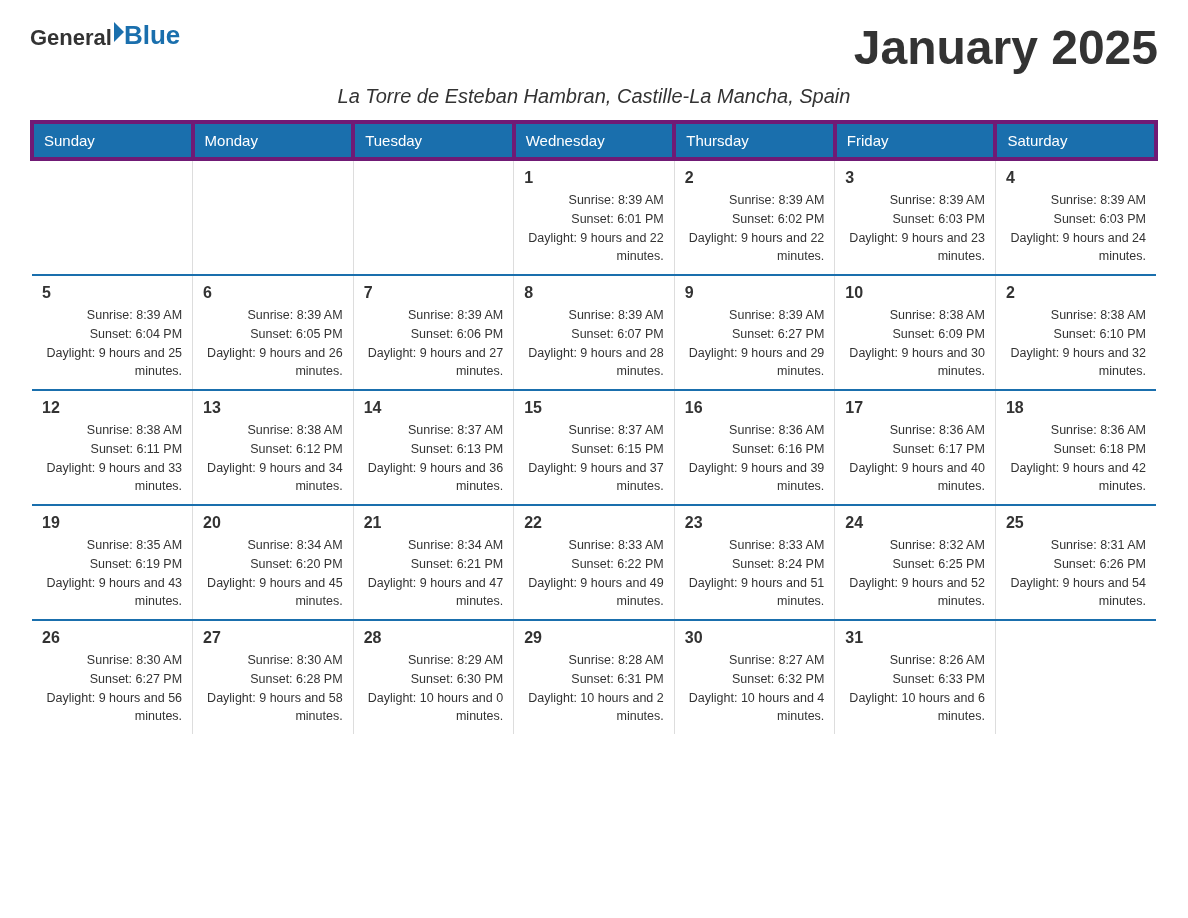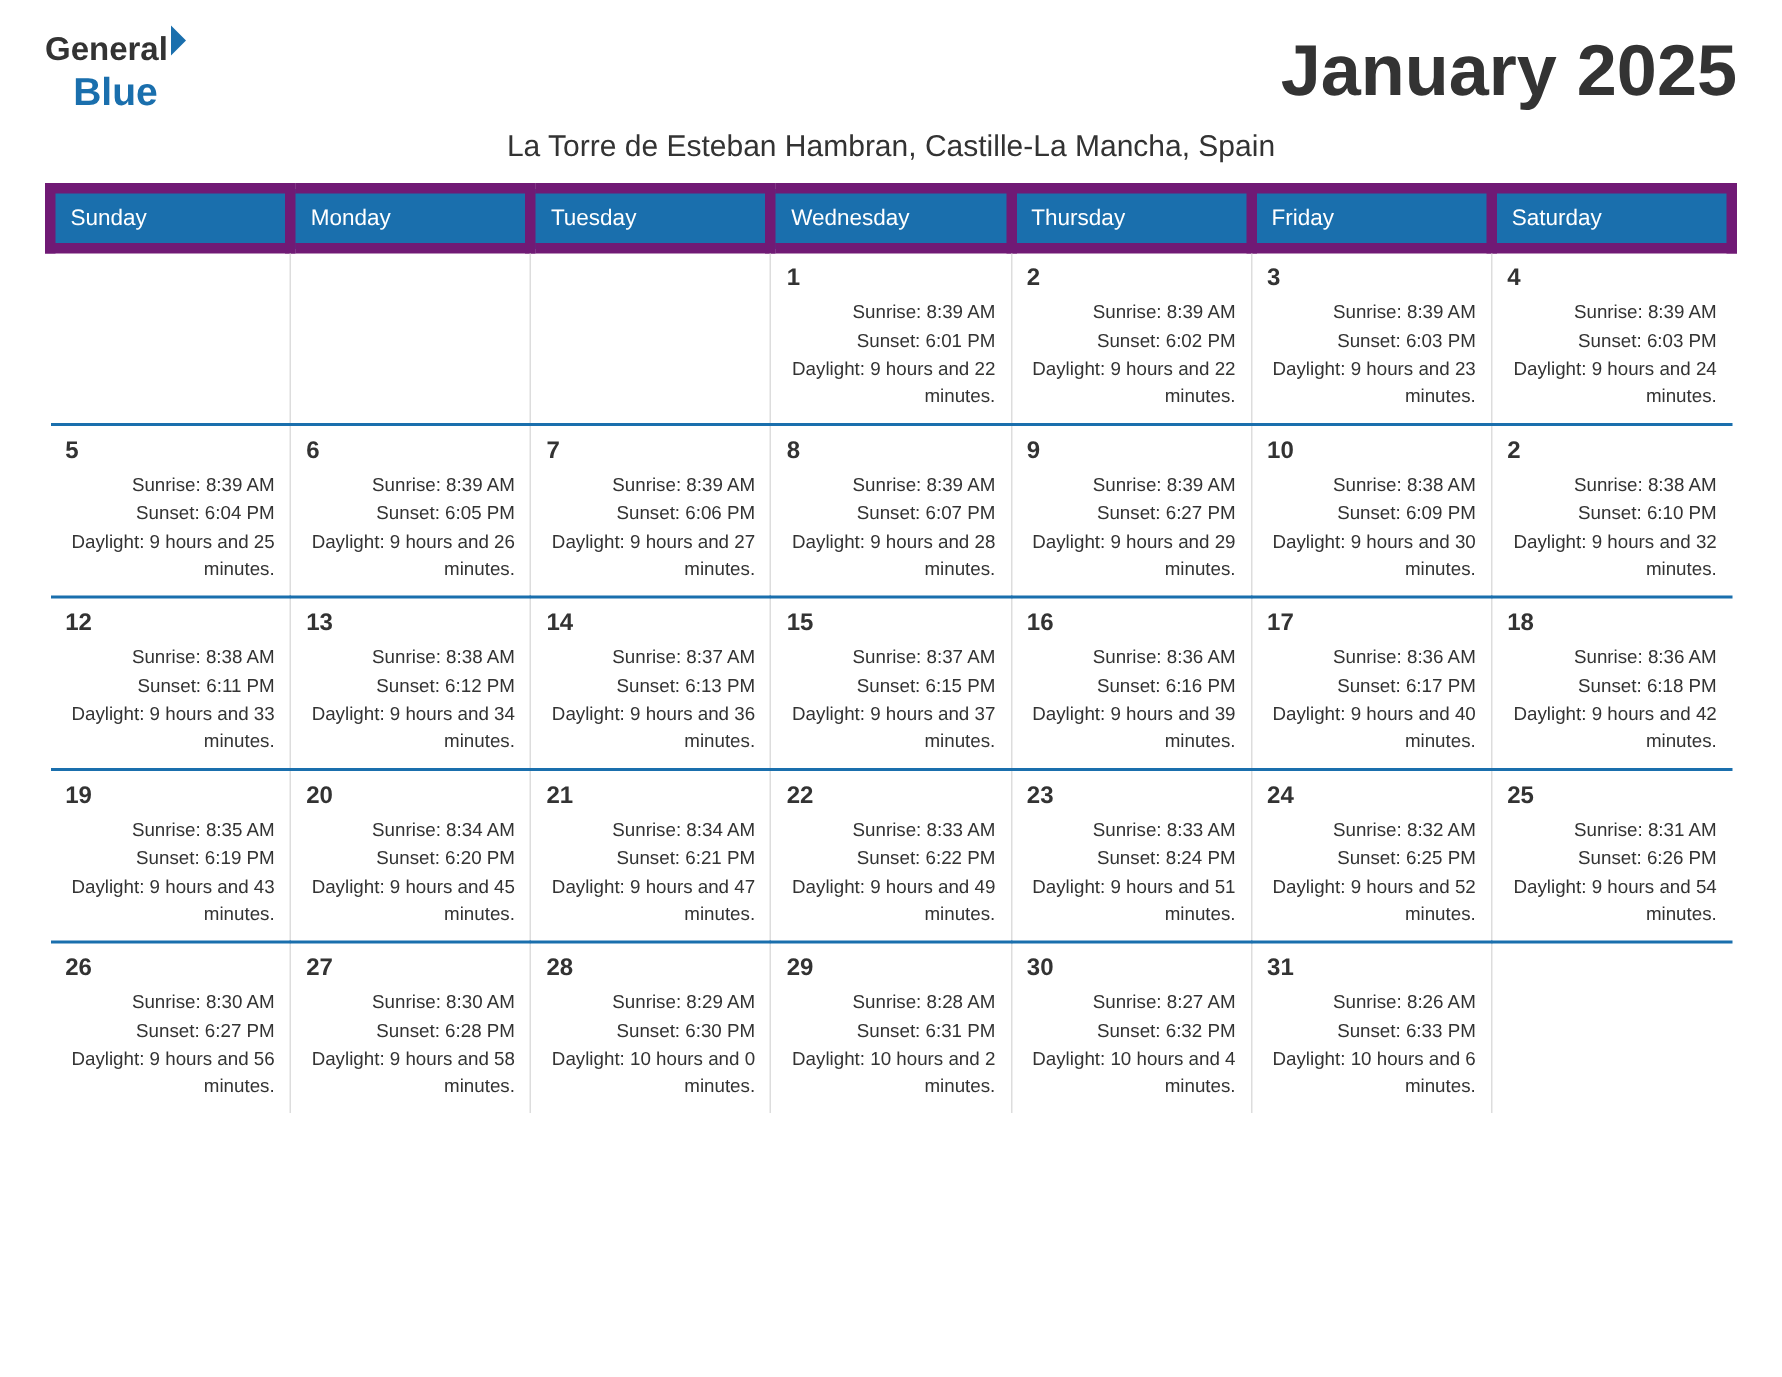--- a/index.html
+++ b/index.html
@@ -30,53 +30,53 @@
       width: 0;
       height: 0;
       border-left: 10px solid #1a6fad;
       border-top: 10px solid transparent;
       border-bottom: 10px solid transparent;
       margin-left: 2px;
       margin-top: -12px;
     }
     .logo-wrapper {
       display: flex;
-      flex-direction: column;
-      align-items: center;
+      align-items: flex-end;
     }
     .logo-top-row {
       display: flex;
       align-items: center;
     }
     .page-title {
       font-size: 48px;
       font-weight: bold;
       color: #333;
       text-align: right;
     }
     .subtitle {
       font-size: 20px;
       color: #333;
       text-align: center;
       margin-bottom: 12px;
+      font-style: italic;
     }
     table {
       width: 100%;
       border-collapse: collapse;
     }
     thead tr {
       background-color: #1a6fad;
     }
     thead th {
       color: #fff;
       font-size: 15px;
       font-weight: normal;
       padding: 8px 10px;
       text-align: left;
-      border: 7px solid #701a75;
+      border: 4px solid #701a75;
     }
     tbody tr {
       border-top: 2px solid #1a6fad;
     }
     tbody td {
       vertical-align: top;
       padding: 8px 10px;
       font-size: 13px;
       color: #333;
       width: 14.28%;

